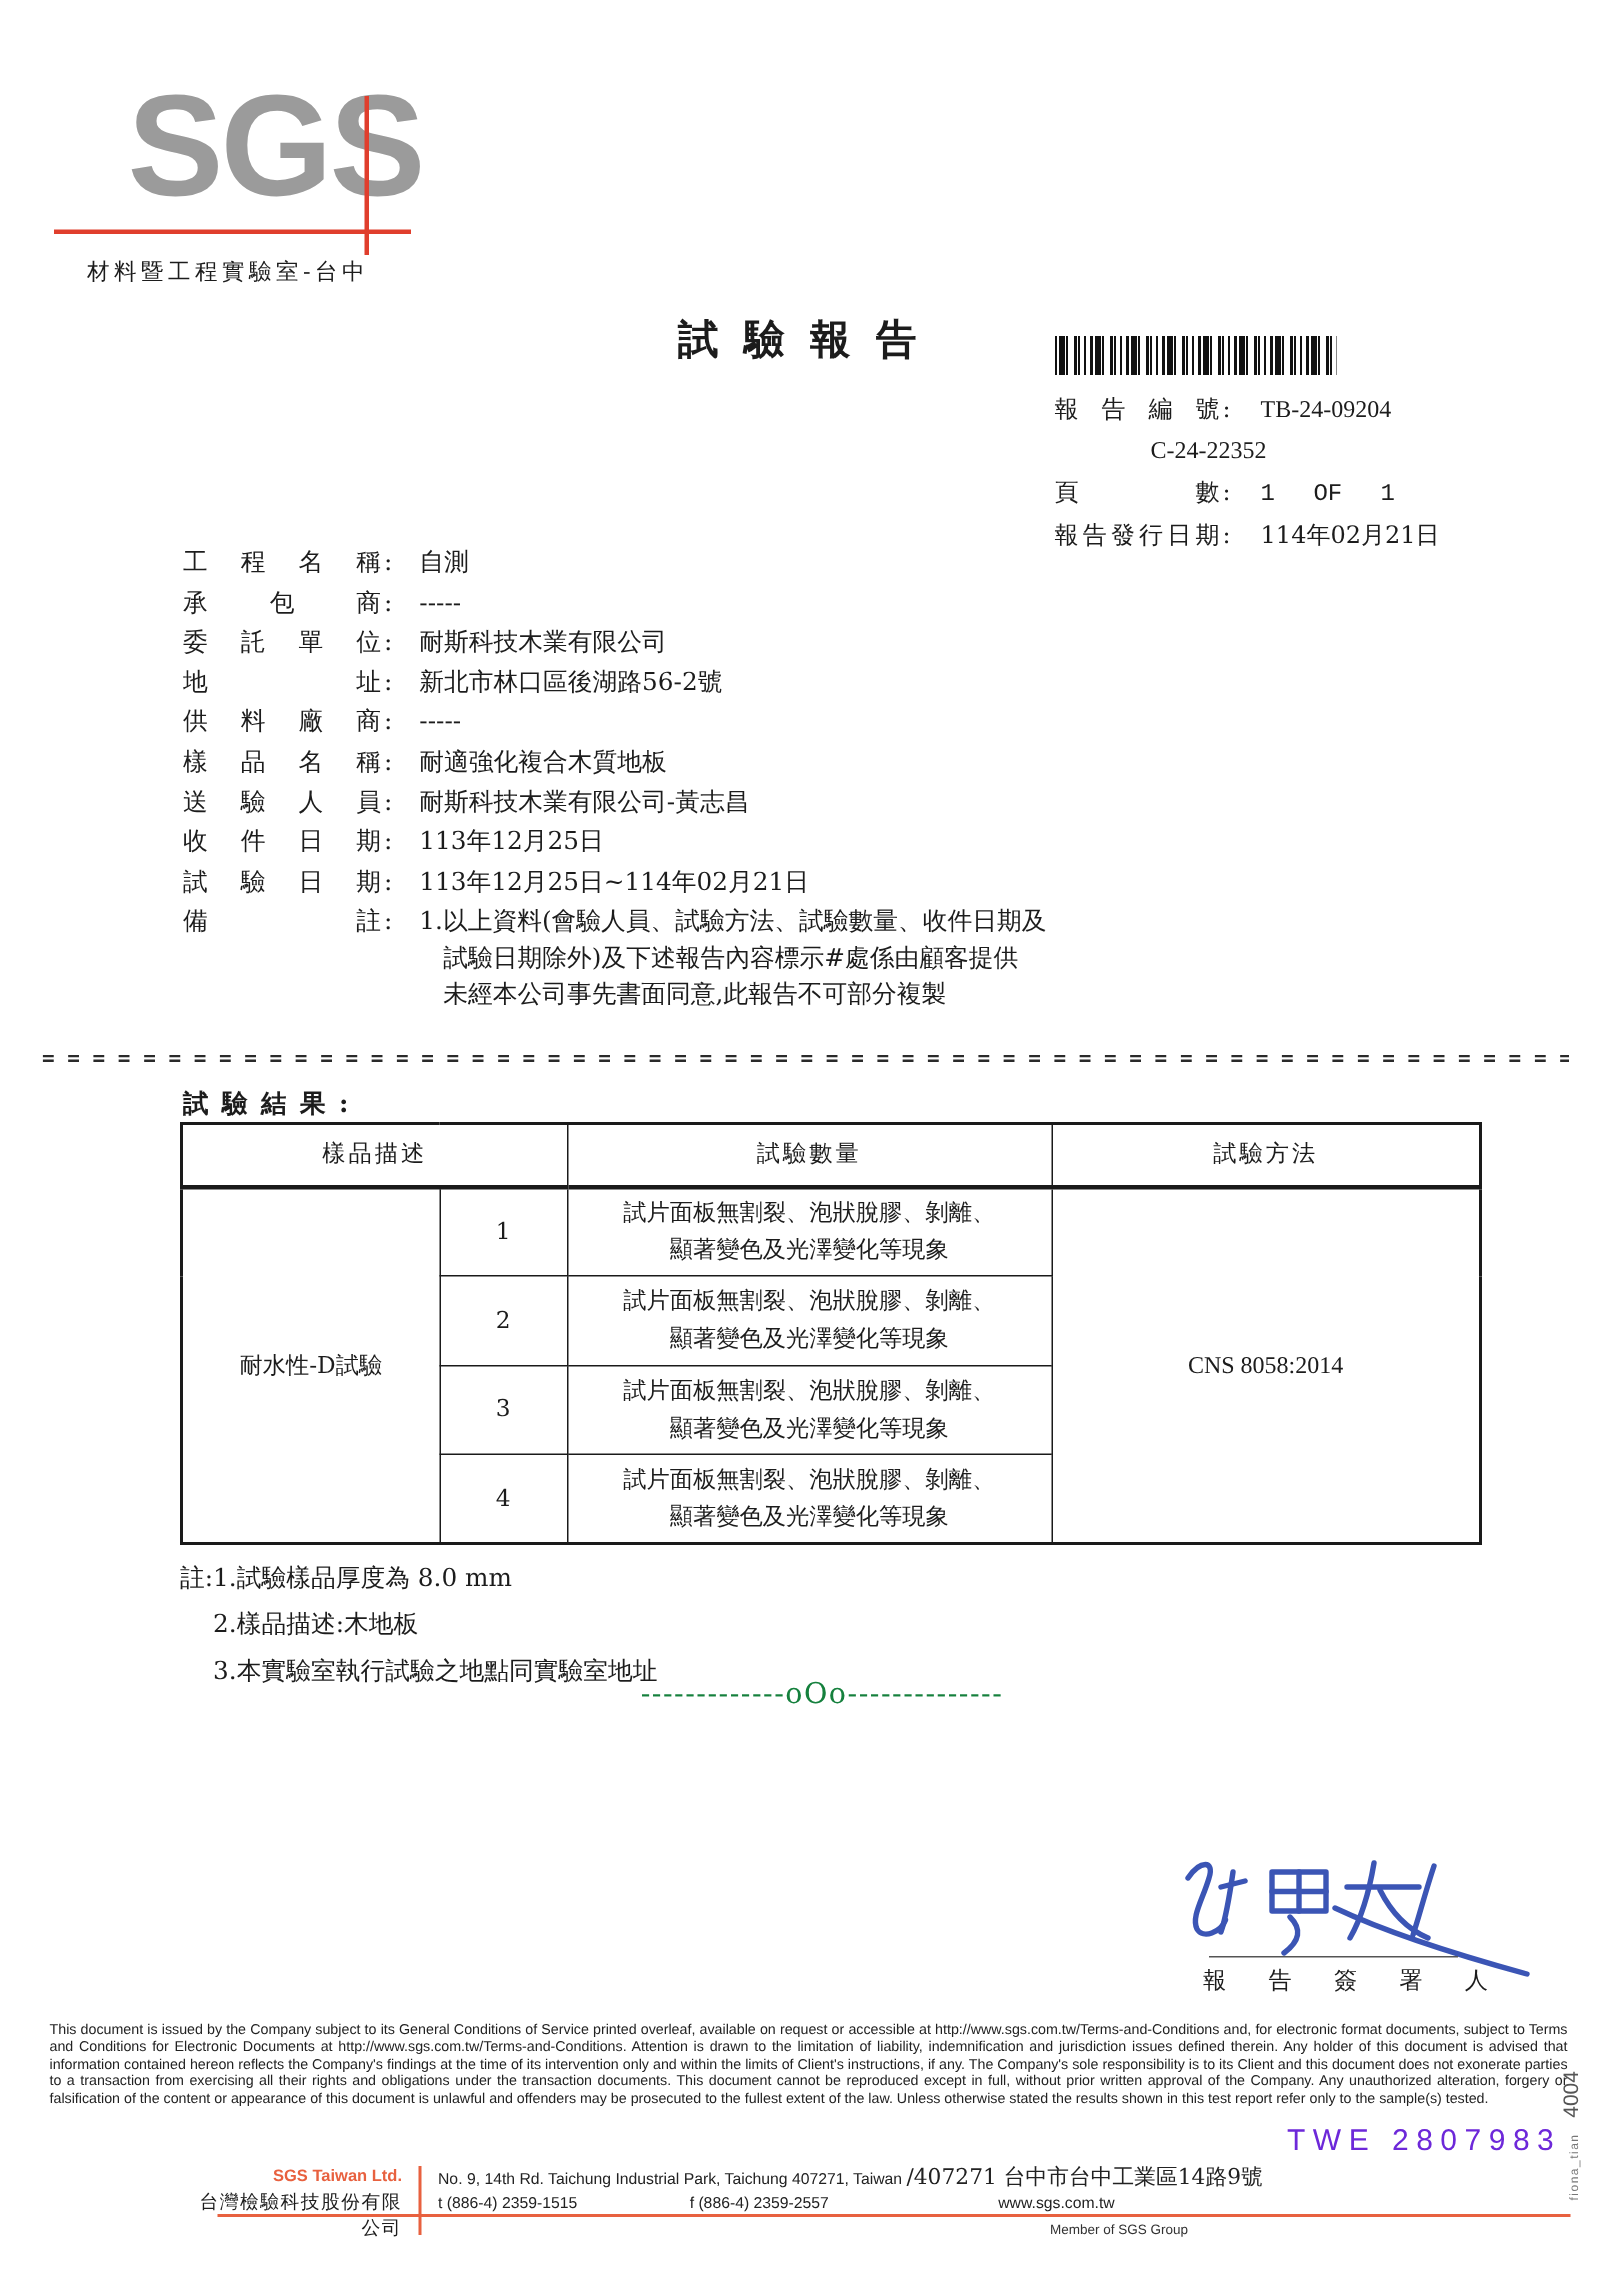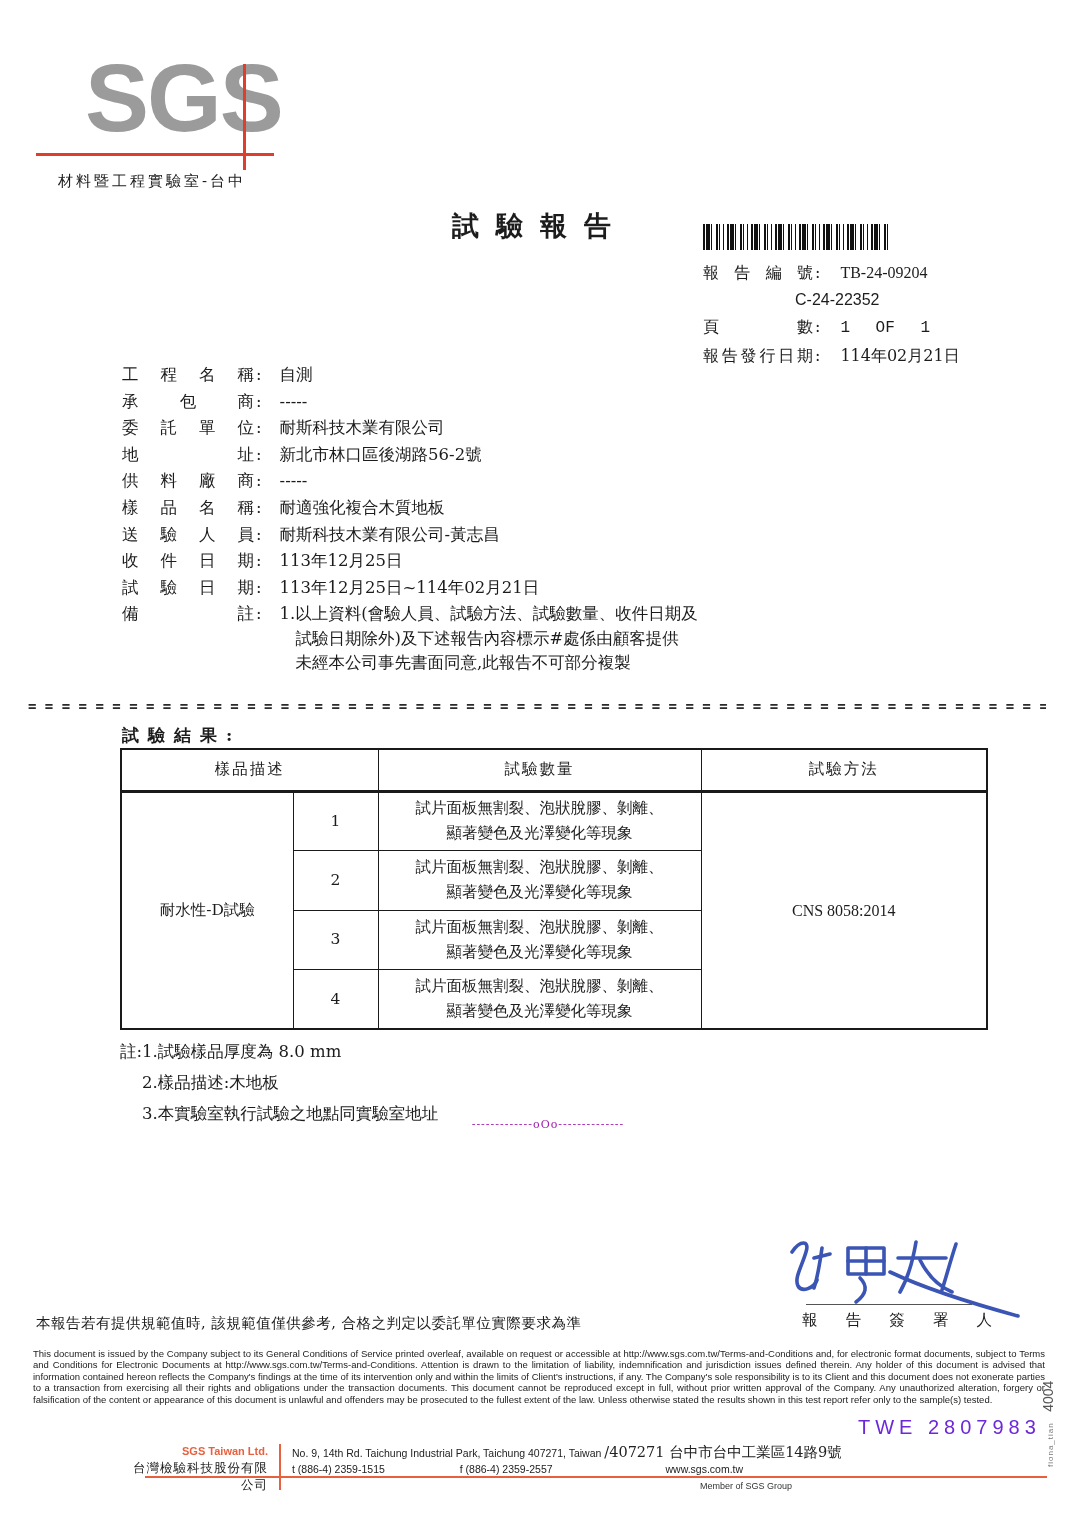--- a/index.html
+++ b/index.html
@@ -25,21 +25,21 @@
   .barcode { width:188px; height:26px; margin-bottom:9px;
     background:
       repeating-linear-gradient(90deg,#111 0 2px,#fff 2px 3px,#111 3px 7px,#fff 7px 8px,#111 8px 9px,#fff 9px 13px,#111 13px 15px,#fff 15px 16px,#111 16px 17px,#fff 17px 20px,#111 20px 21px,#fff 21px 24px);
   }
   .meta-row { display:flex; align-items:baseline; line-height:27px; }
   .meta-label { display:inline-flex; justify-content:space-between; width:110px; }
   .meta-label.nospread { letter-spacing:0; }
   .meta-colon { margin:0 2px 0 2px; }
   .meta-value { margin-left:18px; font-family:"Liberation Serif", "DejaVu Serif", serif; }
   .meta-value.zh { font-family:"DejaVu Serif", serif; }
-  .meta-value2 { margin-left:92px; line-height:27px; font-family:Liberation Sans, sans-serif; }
+  .meta-value2 { margin-left:64px; line-height:27px; font-family:Liberation Serif, serif; }
   .pages-val { word-spacing:16px;font-family:Liberation Mono, monospace; }
   
   .info-fields { position:absolute; left:122px; top:362px; width:900px; font-size:16.5px; }
   .info-row { display:flex; align-items:baseline; line-height:26.6px; }
   .f-label { display:inline-flex; justify-content:space-between; width:132px; flex:none; }
   .f-colon { flex:none; margin-left:2px; }
   .f-value { margin-left:18px; }
   .f-multi { margin-left:18px; }
   .f-multi .nline { line-height:24.4px; }
   .f-multi .nline.indent { padding-left:16px; }
@@ -54,21 +54,21 @@
   .results-table thead th { height:42px; font-weight:normal; letter-spacing:2px; border-bottom:3px solid #1a1a1a; }
   .results-table tbody td { height:59.5px; line-height:25px; }
   .col-item { width:172px; } .col-no { width:85px; } .col-res { width:323px; } .col-met { width:286px; }
   .method-cell { font-family:"Liberation Serif", serif; font-size:16px; }
   
   .notes { position:absolute; left:120px; top:1036px; font-size:16.5px; }
   .notes-row { display:flex; }
   .notes-label { flex:none; }
   .note-line { line-height:31px; }
   .end-marker { position:absolute; left:368px; top:1118px; width:360px; text-align:center;
-    font-size:11px; letter-spacing:1px; color:#a21caf; }
+    font-size:19px; letter-spacing:1px; color:#15803d; }
   
   .statement { position:absolute; left:36px; top:1314px; width:660px; font-size:14.5px; letter-spacing:0.5px; }
   .sig-block { position:absolute; left:770px; top:1228px; width:260px; height:110px; }
   .sig-svg { position:absolute; left:0; top:0; }
   .sig-line { position:absolute; left:36px; top:76px; width:166px; border-top:1.5px solid #555; }
   .sig-label { position:absolute; left:32px; top:82px; width:190px; display:flex; justify-content:space-between; font-size:15.5px; }
   
   .disclaimer { position:absolute; left:33px; top:1348px; width:1012px;
     font-family:"Liberation Sans", sans-serif; font-size:9.5px; line-height:1.2; text-align:justify; color:#222; }
   .twe-code { position:absolute; left:858px; top:1416px; font-family:"Liberation Sans", sans-serif;
@@ -286,21 +286,20 @@
       <span class="notes-label note-line">註:</span>
       <div id="notes-lines">
           <div class="note-line">1.試驗樣品厚度為 8.0 mm</div>
           <div class="note-line">2.樣品描述:木地板</div>
           <div class="note-line">3.本實驗室執行試驗之地點同實驗室地址</div>
         </div>
     </div>
   </div>
   <div class="end-marker">-------------oOo--------------</div>
 
-  <div class="statement">本報告若有提供規範值時, 該規範值僅供參考, 合格之判定以委託單位實際要求為準</div>
 
   <div class="sig-block">
     <svg class="sig-svg" width="260" height="90" viewBox="0 0 260 90">
       <g fill="none" stroke="#3b55b5" stroke-width="3.6" stroke-linecap="round" stroke-linejoin="round">
         <path d="M22,24 C30,12 40,12 36,24 C32,38 24,50 28,58 C32,65 44,60 47,52"></path>
         <path d="M44,30 l16,-4"></path>
         <path d="M52,20 C50,34 48,48 44,60"></path>
         <path d="M78,20 h36 v26 h-36 z"></path>
         <path d="M78,33 h36 M96,20 v26"></path>
         <path d="M90,50 q12,12 -4,24"></path>

